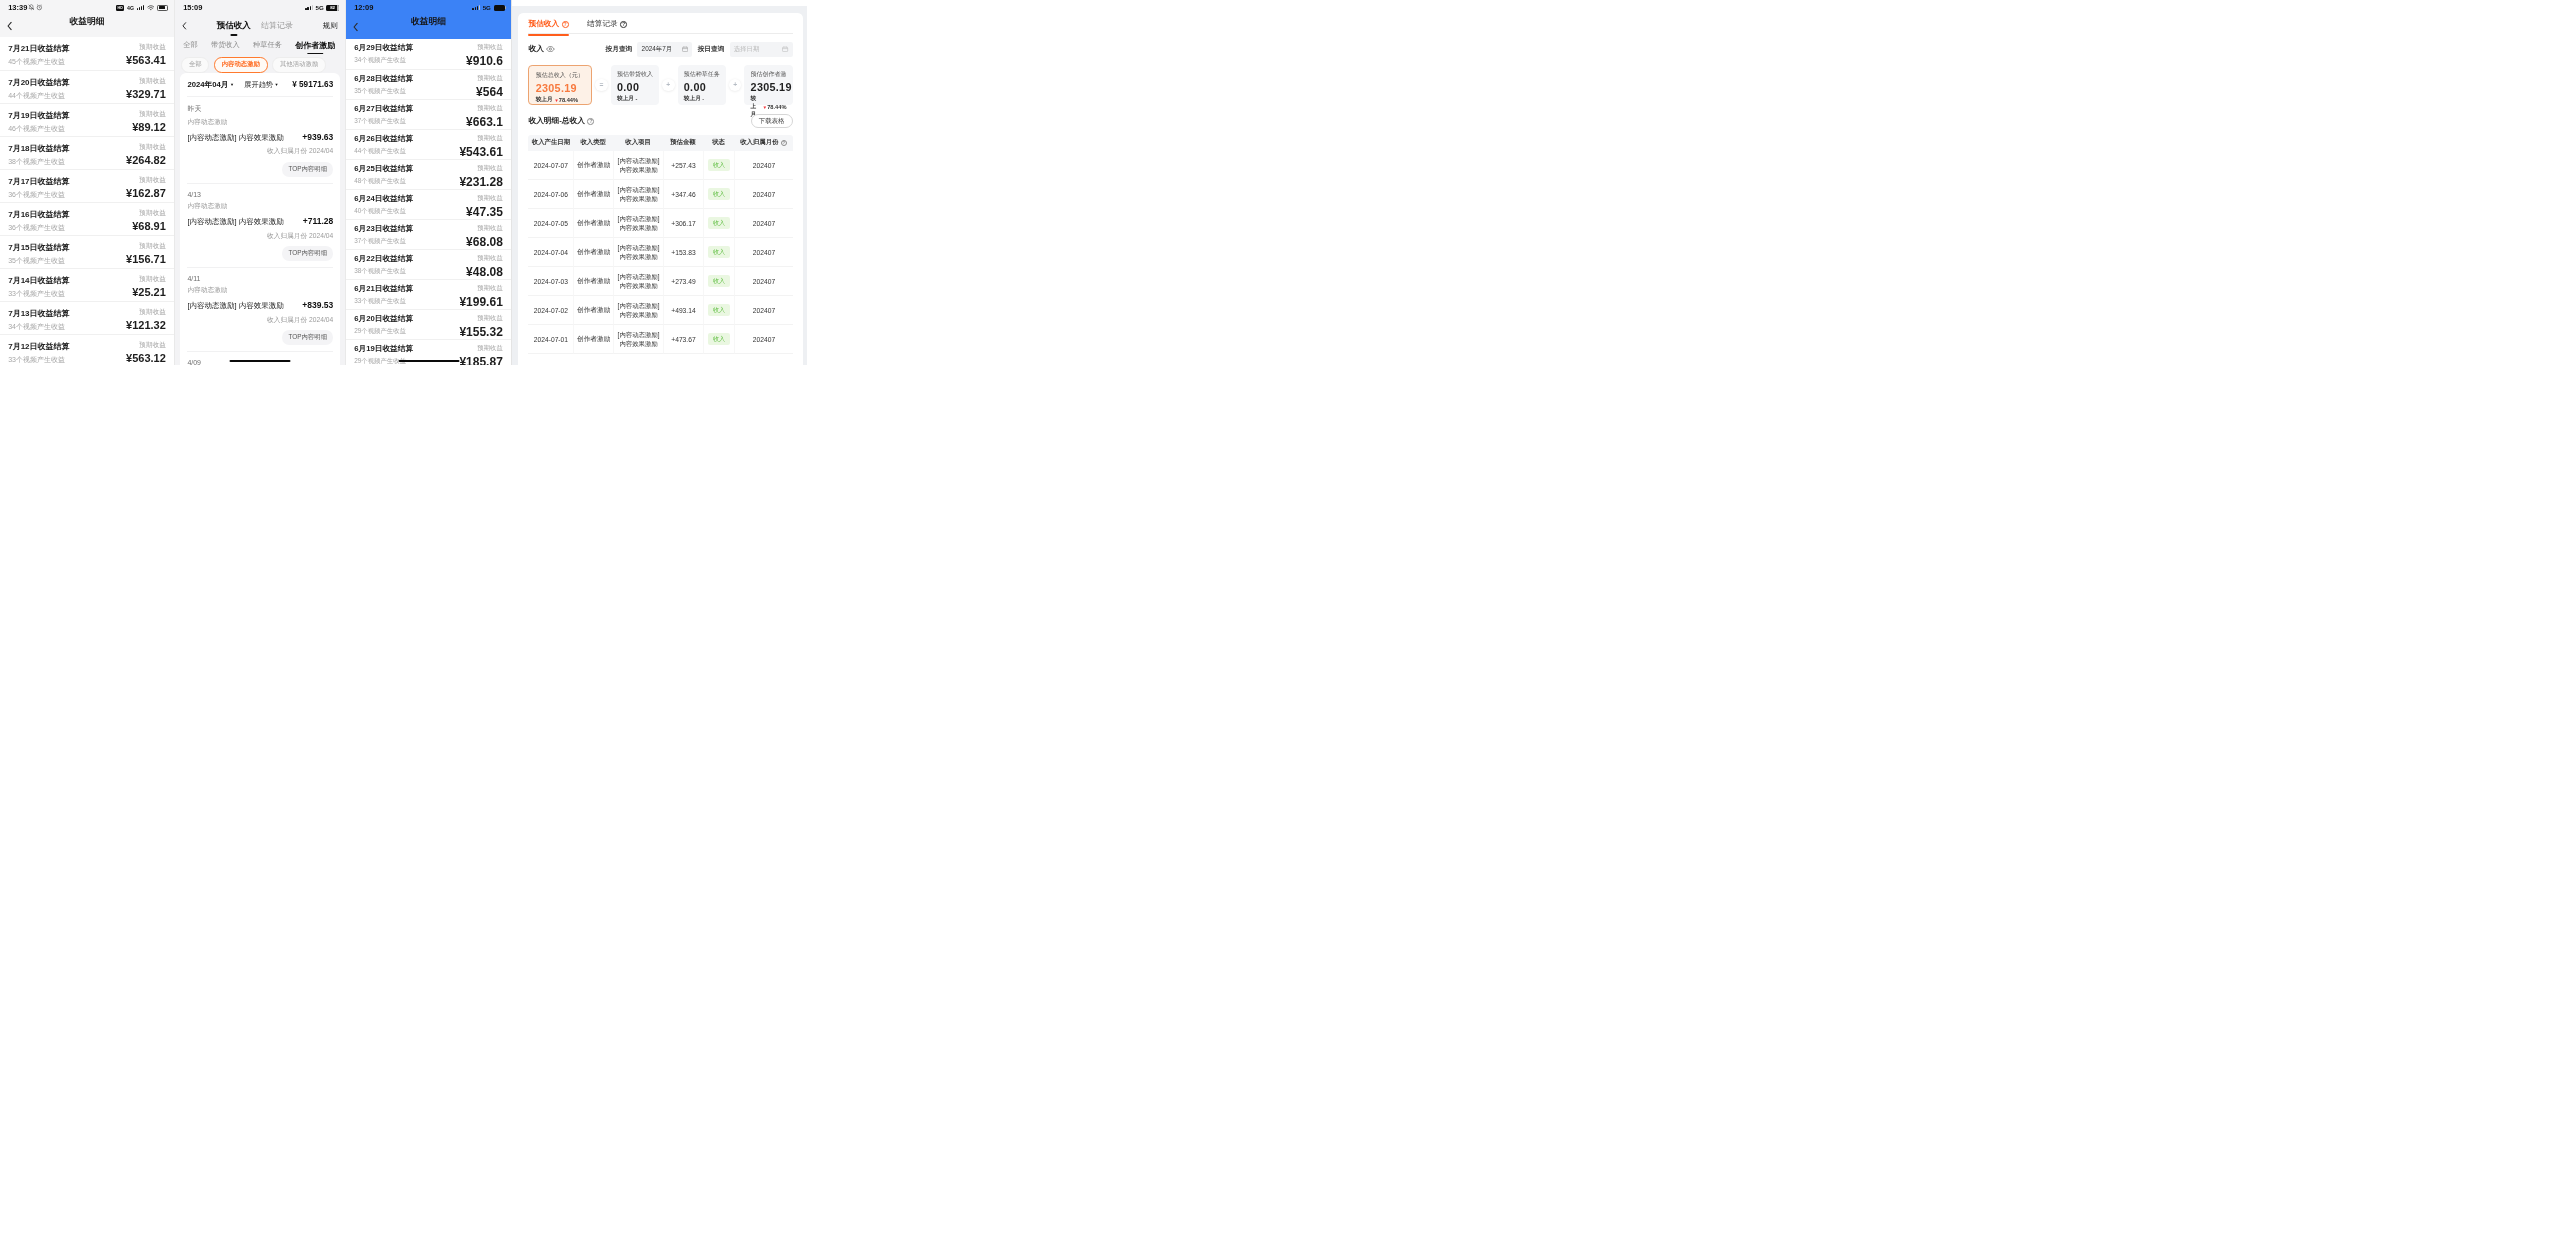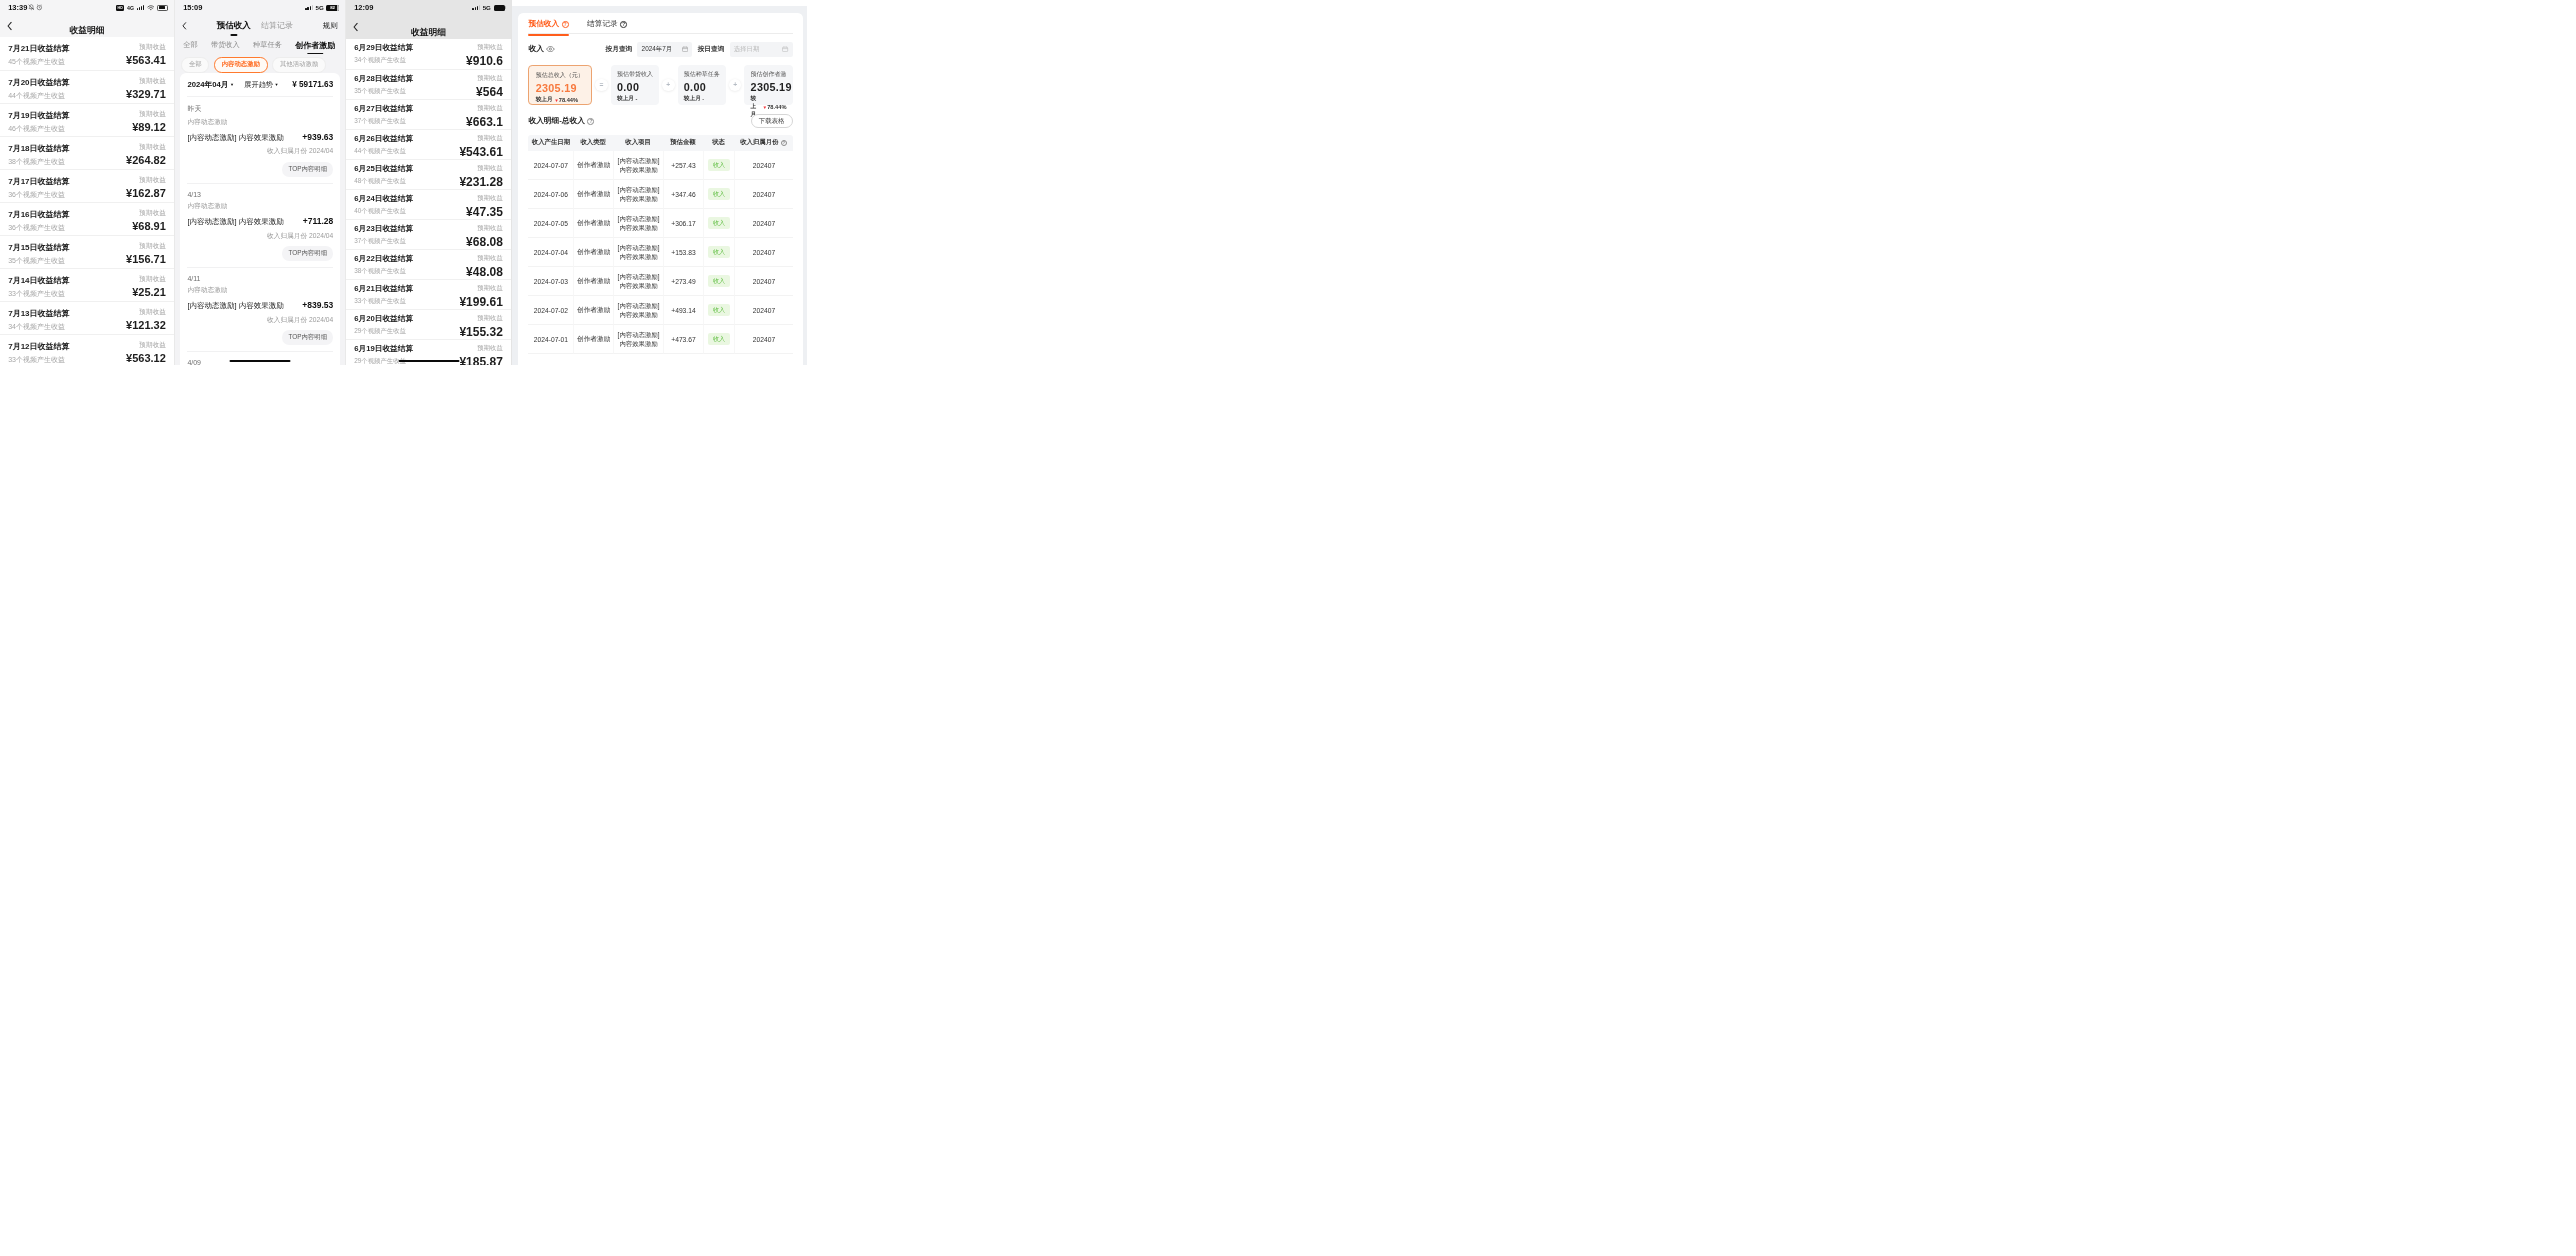--- a/index.html
+++ b/index.html
@@ -24,34 +24,34 @@
   .batt-dark { position:relative; width:12.4px; height:6.4px; background:#0d0d0d; border-radius:1.5px; color:#fff; font-size:4.4px; font-weight:bold; text-align:center; line-height:6.4px; }
   .batt-dark u { position:absolute; right:-1.5px; top:1.8px; width:1px; height:2.6px; background:#aaa; border-radius:0.5px; }
   .batt-dark.b82::after { content:""; position:absolute; right:-0.5px; top:0; width:2.1px; height:100%; background:#bfbfbf; border-radius:0 1.5px 1.5px 0; }
   .homebar { position:absolute; bottom:2.6px; left:50%; transform:translateX(-50%); width:61px; height:2.6px; background:#0a0a0a; border-radius:1.5px; z-index:5; }
   .hd-badge { background:#0d0d0d; color:#fff; font-size:3.6px; font-weight:bold; border-radius:1.3px; padding:0.8px 1.3px; letter-spacing:0.2px; }
   .icon-svg { display:block; }
 
   
   .p1 { width:175px; border-right:0.5px solid #e9e9e9; background:#fff; }
   .p1 .phone-head { background:#f5f5f6; }
-  .navbar { position:relative; height:21.6px; display:flex; align-items:flex-end; justify-content:center; }
+  .navbar { position:relative; height:21.6px; display:flex; align-items:flex-start; justify-content:center; }
   .nav-title { font-size:8.8px; font-weight:bold; color:#161616; }
   .back-btn { position:absolute; left:7.2px; top:50%; transform:translateY(-50%); }
   .inc-row { position:relative; height:33px; padding:5.7px 8.2px 0 8.2px; display:flex; justify-content:space-between; }
   .inc-row + .inc-row { border-top:0.5px solid #f0f0f0; }
   .inc-title { font-size:8px; font-weight:600; color:#222; }
   .inc-sub { font-size:7px; color:#a6a6a6; margin-top:3.6px; }
   .inc-r { text-align:right; }
   .inc-label { font-size:6.7px; color:#a6a6a6; }
   .inc-amt { font-size:11px; font-weight:600; color:#1d1d1d; margin-top:2.6px; }
 
   
   .p3 { width:166px; border-right:0.5px solid #e4e4e4; background:#fff; }
-  .p3 .phone-head { background:#e5e5e5; }
+  .p3 .phone-head { background:#3b82f6; }
   .p3 .navbar { height:23px; }
   .p3 .inc-row { height:30px; padding-top:4.6px; }
   .p3 .inc-title { font-size:7.7px; }
   .p3 .inc-sub { font-size:6.4px; margin-top:3.1px; }
   .p3 .inc-label { font-size:6.4px; }
   .p3 .inc-amt { font-size:12px; margin-top:2.1px; }
 
   
   .p2 { width:171px; background:#f3f3f5; border-right:0.5px solid #e9e9e9; }
   .p2-nav { position:relative; height:20.6px; display:flex; align-items:center; padding:0 7.2px; }

